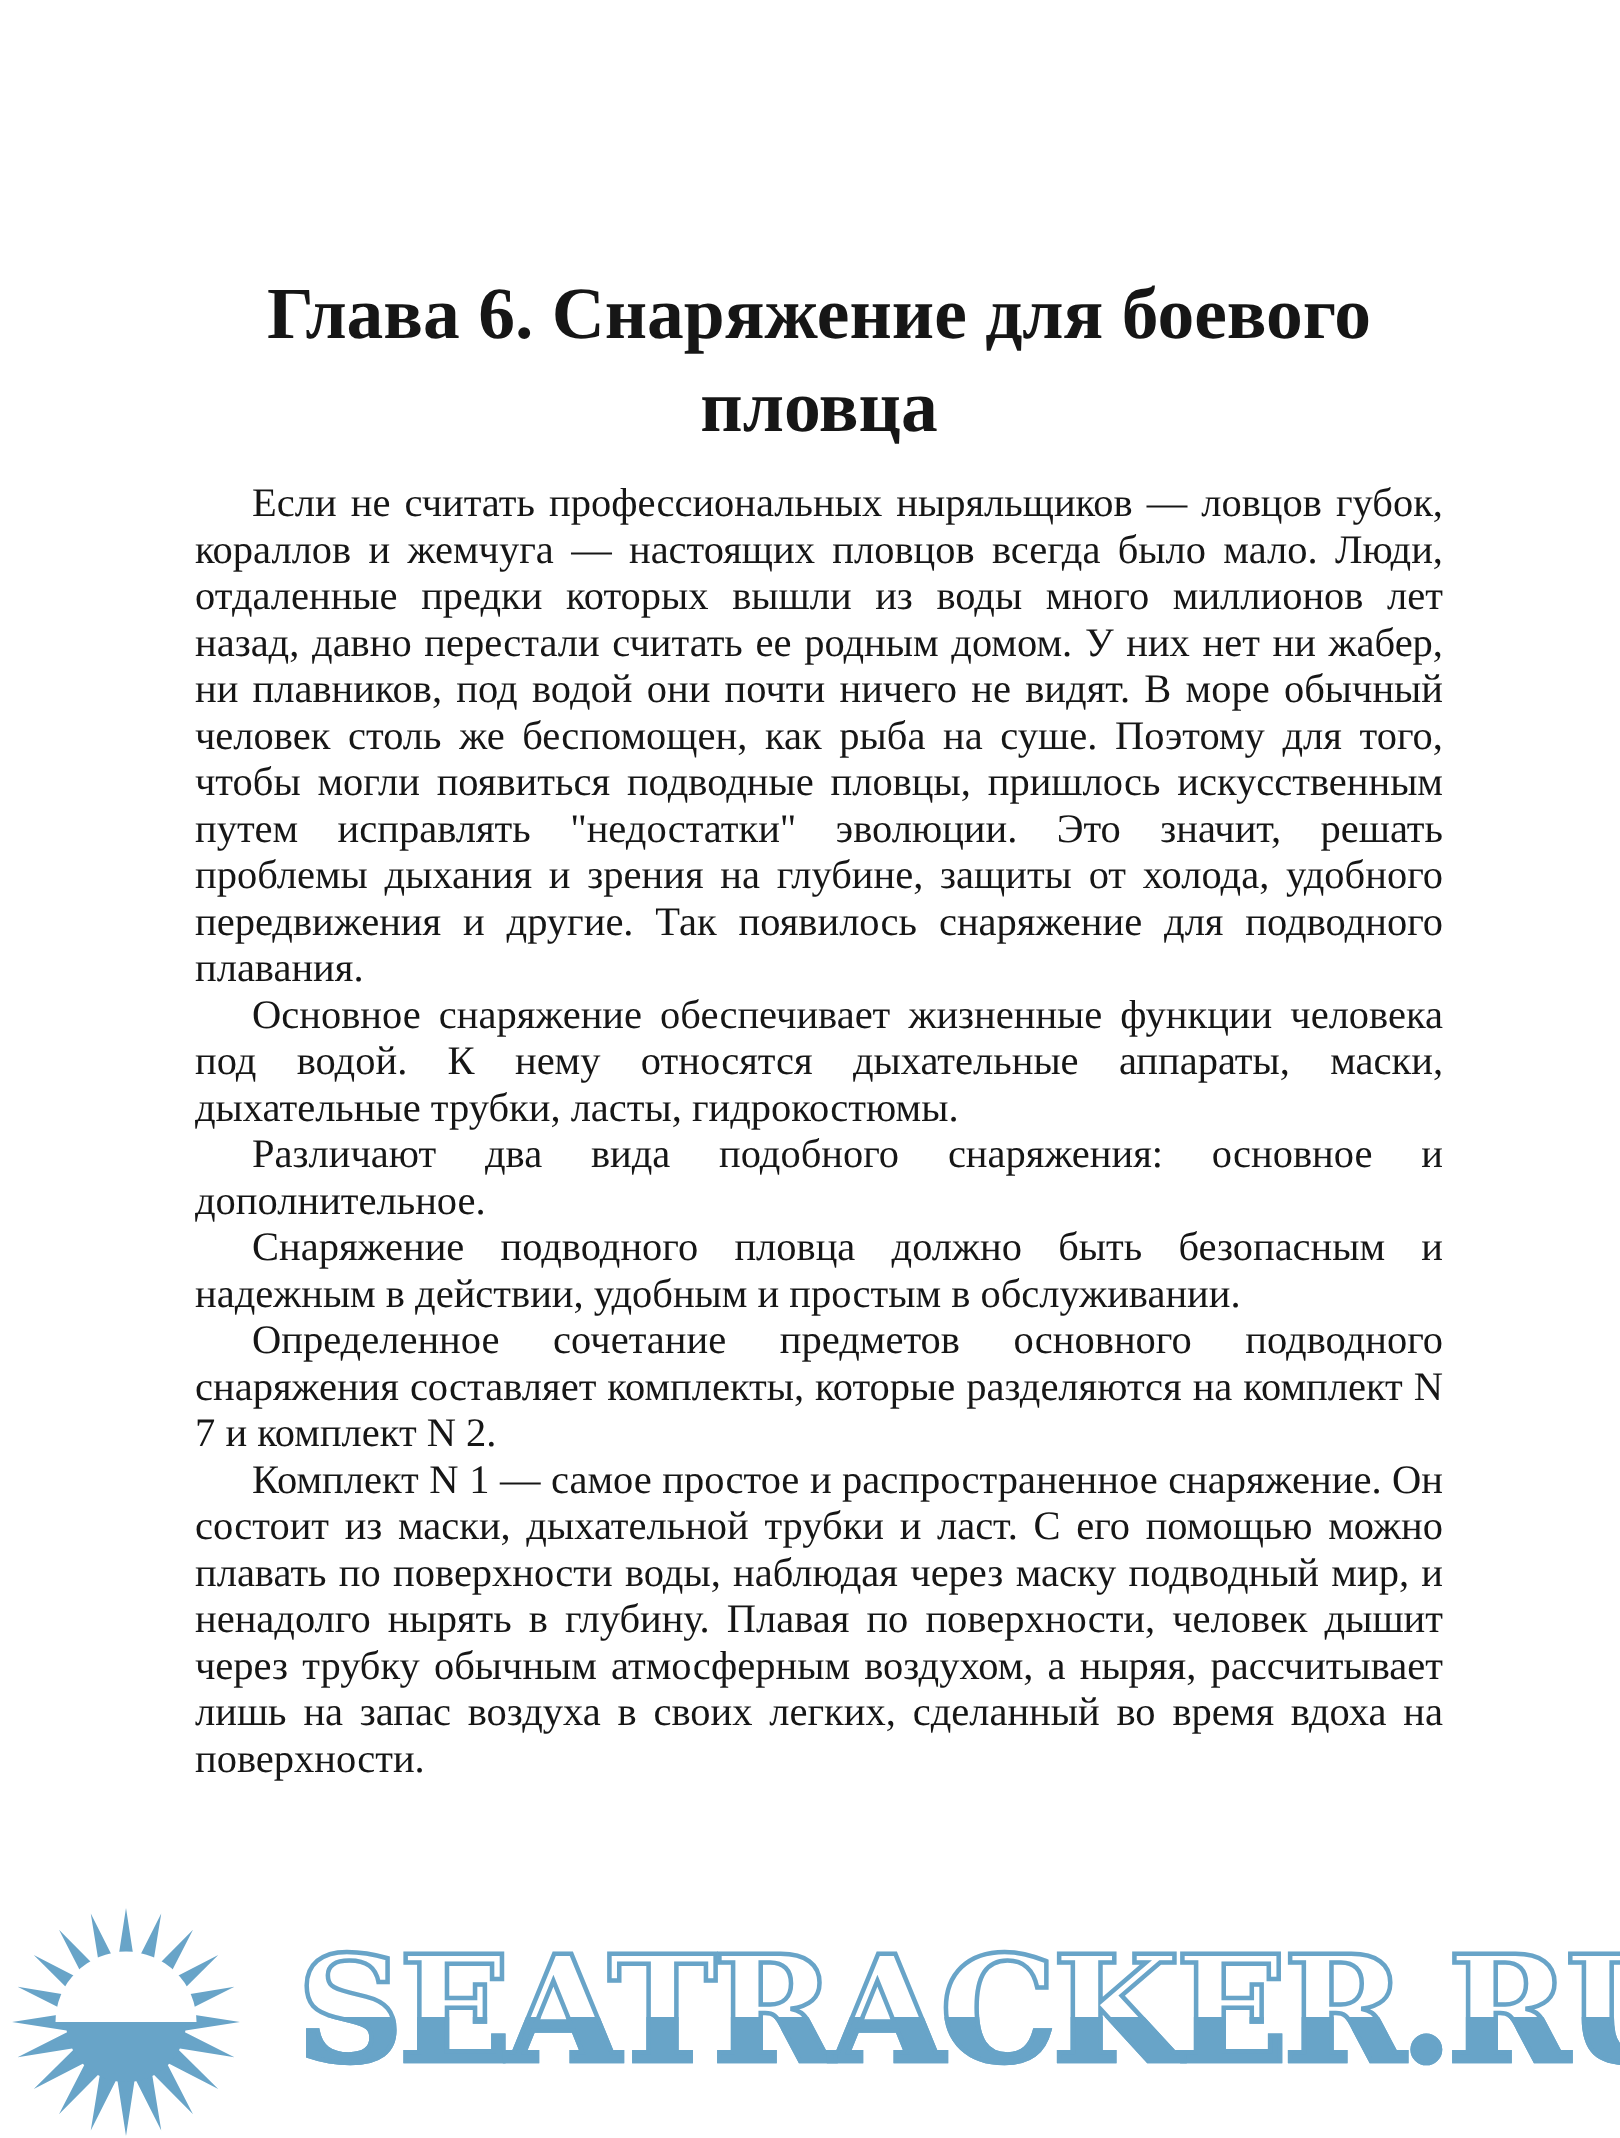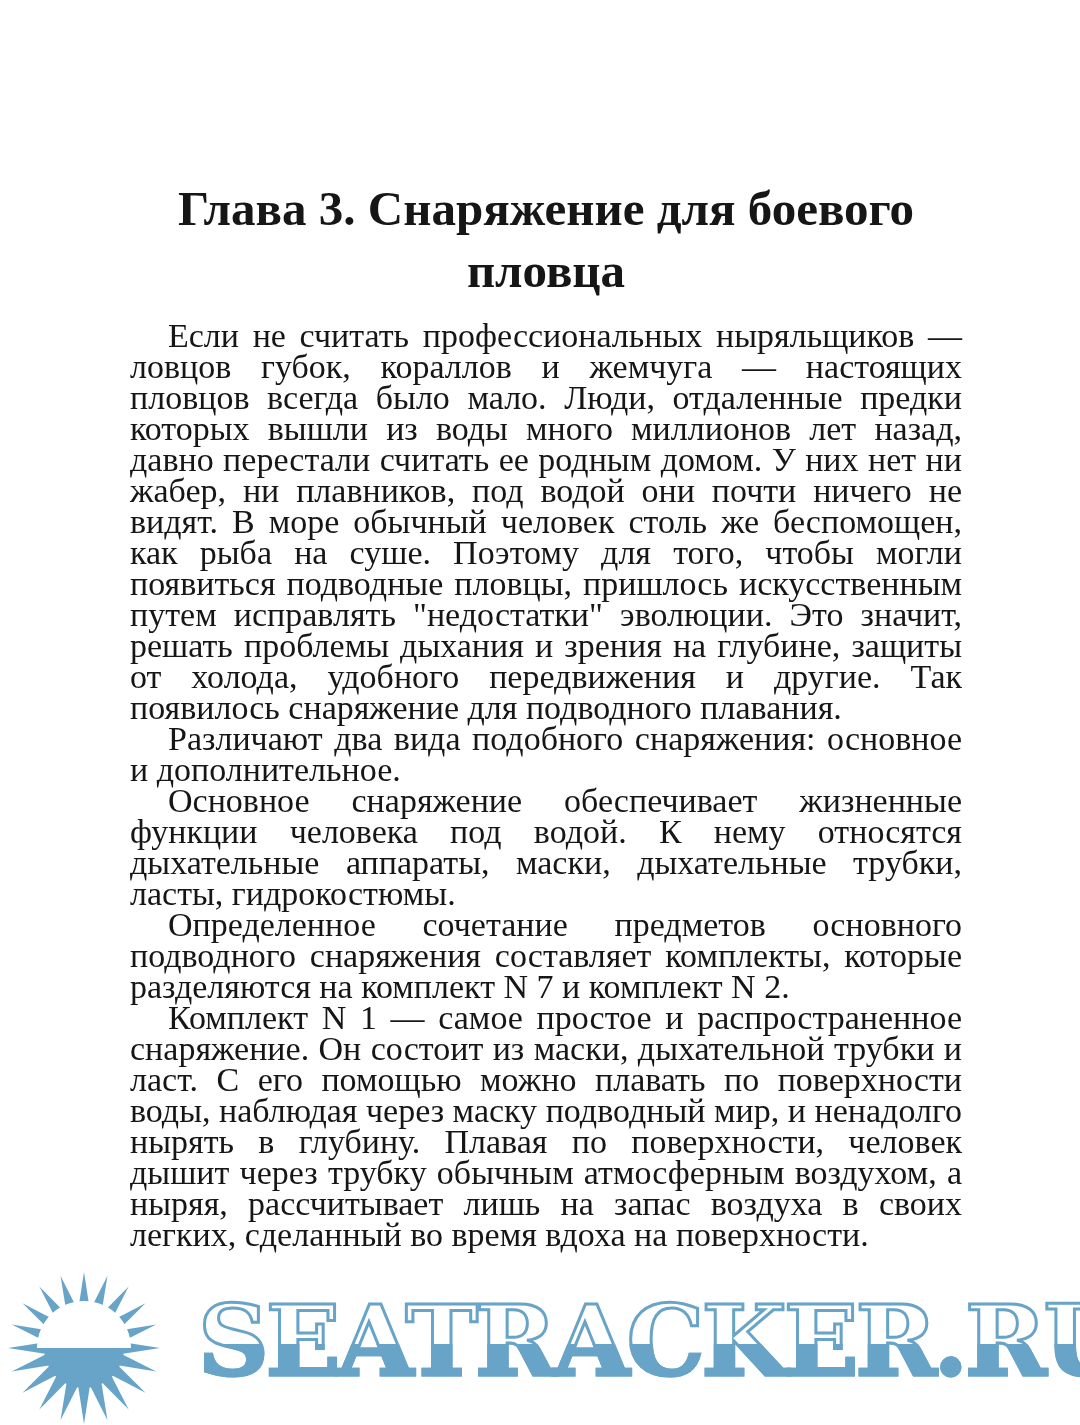--- a/index.html
+++ b/index.html
@@ -21,21 +21,21 @@
     font-family:"Liberation Serif", serif;
     font-weight:bold;
     font-size:49px;
     line-height:62px;
     text-align:center;
     max-width:820px;
     margin:0 auto 18px auto;
   }
   .body-text p{
     margin:0;
-    font-size:34px;
+    font-size:27px;
     line-height:31px;
     text-align:justify;
     text-indent:38px;
   }
   .watermark{
     position:absolute;
     left:0;top:1255px;
     width:1080px;height:170px;
     pointer-events:none;
   }
@@ -58,25 +58,26 @@
     background:linear-gradient(to bottom,#ffffff 0%,#ffffff 53%,var(--wm) 53%,var(--wm) 100%);
     -webkit-background-clip:text;
     background-clip:text;
     -webkit-text-stroke:3px var(--wm);
   }
 </style>
 </head>
 <body style="background: rgb(255, 255, 255); color: rgb(22, 22, 22);">
 
 <div class="page">
-  <h1 class="title">Глава 3. Снаряжение для боевого пловца</h1>
+  <h1 class="title">Глава 6. Снаряжение для боевого пловца</h1>
   <div class="body-text">
     <p>Если не считать профессиональных ныряльщиков — ловцов губок, кораллов и жемчуга — настоящих пловцов всегда было мало. Люди, отдаленные предки которых вышли из воды много миллионов лет назад, давно перестали считать ее родным домом. У них нет ни жабер, ни плавников, под водой они почти ничего не видят. В море обычный человек столь же беспомощен, как рыба на суше. Поэтому для того, чтобы могли появиться подводные пловцы, пришлось искусственным путем исправлять "недостатки" эволюции. Это значит, решать проблемы дыхания и зрения на глубине, защиты от холода, удобного передвижения и другие. Так появилось снаряжение для подводного плавания.</p>
+    <p>Основное снаряжение обеспечивает жизненные функции человека под водой. К нему относятся дыхательные аппараты, маски, дыхательные трубки, ласты, гидрокостюмы.</p>
     <p>Различают два вида подобного снаряжения: основное и дополнительное.</p>
-    <p>Основное снаряжение обеспечивает жизненные функции человека под водой. К нему относятся дыхательные аппараты, маски, дыхательные трубки, ласты, гидрокостюмы.</p>
+    <p>Снаряжение подводного пловца должно быть безопасным и надежным в действии, удобным и простым в обслуживании.</p>
     <p>Определенное сочетание предметов основного подводного снаряжения составляет комплекты, которые разделяются на комплект N 7 и комплект N 2.</p>
     <p>Комплект N 1 — самое простое и распространенное снаряжение. Он состоит из маски, дыхательной трубки и ласт. С его помощью можно плавать по поверхности воды, наблюдая через маску подводный мир, и ненадолго нырять в глубину. Плавая по поверхности, человек дышит через трубку обычным атмосферным воздухом, а ныряя, рассчитывает лишь на запас воздуха в своих легких, сделанный во время вдоха на поверхности.</p>
   </div>
 </div>
 
 <div class="watermark">
   <svg class="sun" viewBox="0 0 160 160" aria-hidden="true">
     <polygon class="wm-fill" points="80.00,4.00 85.94,42.47 103.49,7.72 97.25,46.14 124.67,18.51 106.87,53.13 141.49,35.33 113.86,62.75 152.28,56.51 117.53,74.06 156.00,80.00 117.53,85.94 152.28,103.49 113.86,97.25 141.49,124.67 106.87,106.87 124.67,141.49 97.25,113.86 103.49,152.28 85.94,117.53 80.00,156.00 74.06,117.53 56.51,152.28 62.75,113.86 35.33,141.49 53.13,106.87 18.51,124.67 46.14,97.25 7.72,103.49 42.47,85.94 4.00,80.00 42.47,74.06 7.72,56.51 46.14,62.75 18.51,35.33 53.13,53.13 35.33,18.51 62.75,46.14 56.51,7.72 74.06,42.47"></polygon>
     <path d="M33,80 A47,47 0 0 1 127,80 Z" fill="#ffffff"></path>
     <path class="wm-fill" d="M40,80 A40,40 0 0 0 120,80 Z"></path>

